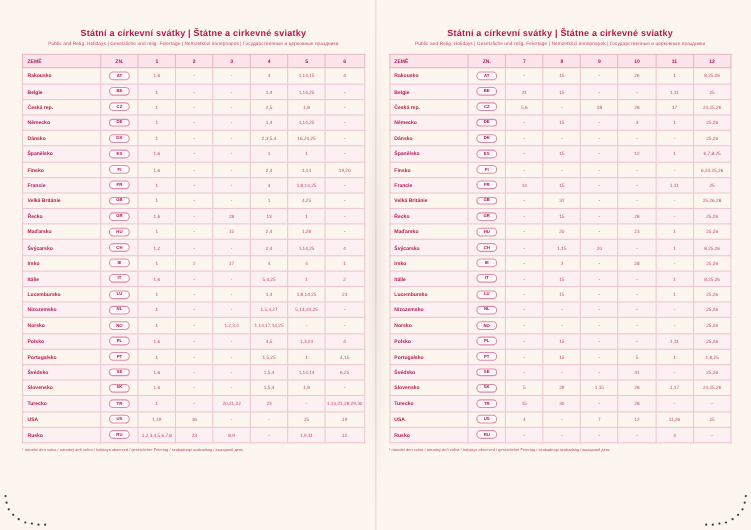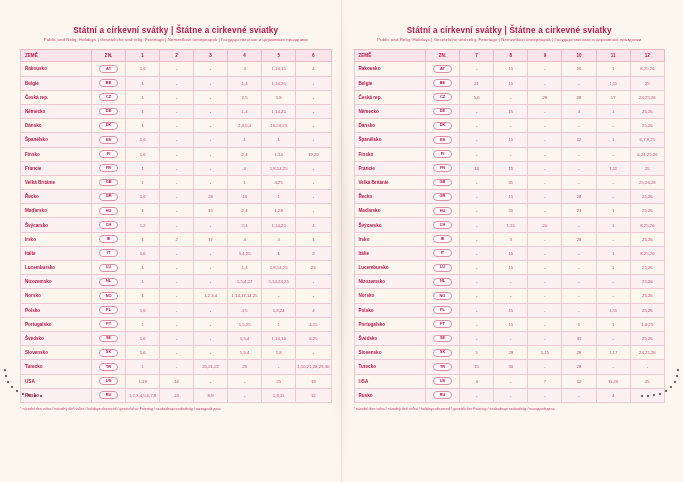--- a/index.html
+++ b/index.html
@@ -3,21 +3,21 @@
 <meta charset="utf-8">
 <style>
   html,body{margin:0;padding:0;}
   body{
     width:683px;height:482px;overflow:hidden;
     background:#fdf6ef;
     font-family:"Liberation Sans", sans-serif;
     color:#b5174c;
   }
   .spread{position:relative;width:683px;height:482px;display:flex;}
-  .page{position:relative;width:341.5px;height:401px;box-sizing:border-box;padding:26px 14px 10px 14px;}
+  .page{position:relative;width:341.5px;height:482px;box-sizing:border-box;padding:26px 14px 10px 14px;}
   .page.left{padding-left:20px;padding-right:10px;}
   .page.right{padding-left:12px;padding-right:18px;}
   .gutter{
     position:absolute;left:341px;top:0;width:2px;height:482px;
     background:linear-gradient(to right, rgba(170,140,130,0.28), rgba(255,255,255,0.0));
   }
   .gutter-shadow{
     position:absolute;left:330px;top:0;width:24px;height:482px;
     background:radial-gradient(ellipse at center, rgba(150,110,100,0.12) 0%, rgba(150,110,100,0.0) 70%);
     pointer-events:none;

